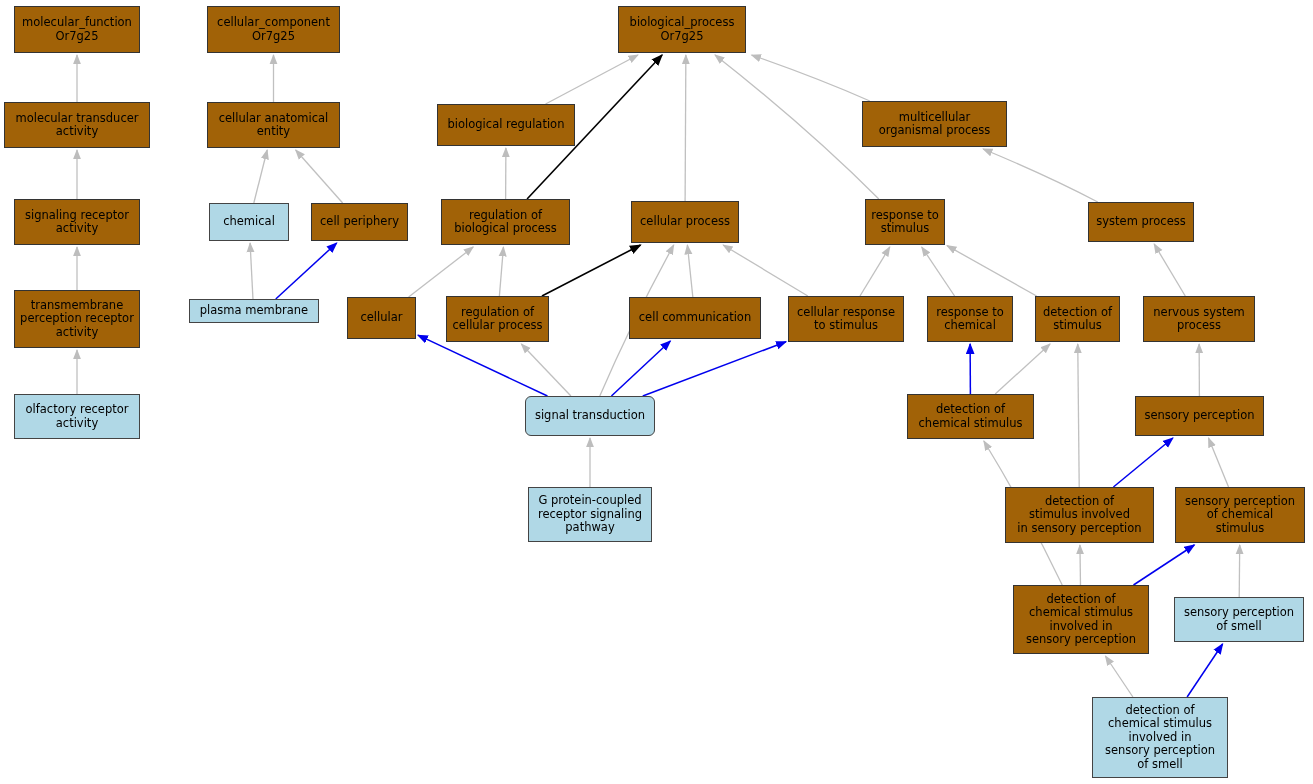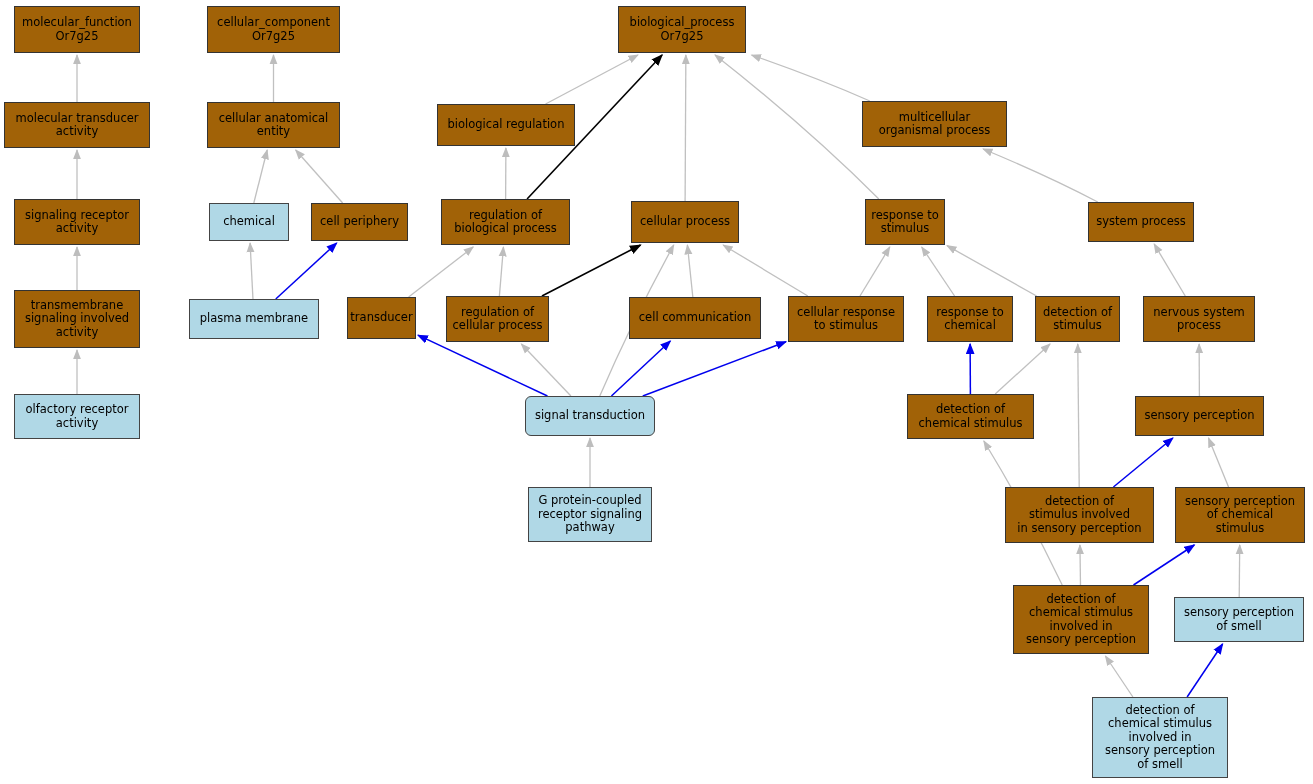--- a/index.html
+++ b/index.html
@@ -126,24 +126,24 @@
 activity</span></div>
       <div class="go-node hl" style="left: 209px; top: 203px; width: 80px; height: 38px;"><span>chemical</span></div>
       <div class="go-node" style="left: 311px; top: 203px; width: 97px; height: 38px;"><span>cell periphery</span></div>
       <div class="go-node" style="left: 441px; top: 199px; width: 129px; height: 46px;"><span>regulation of
 biological process</span></div>
       <div class="go-node" style="left: 631px; top: 201px; width: 108px; height: 42px;"><span>cellular process</span></div>
       <div class="go-node" style="left: 865px; top: 199px; width: 80px; height: 46px;"><span>response to
 stimulus</span></div>
       <div class="go-node" style="left: 1088px; top: 202px; width: 106px; height: 40px;"><span>system process</span></div>
       <div class="go-node" style="left: 14px; top: 290px; width: 126px; height: 58px;"><span>transmembrane
-signaling involved
+perception receptor
 activity</span></div>
-      <div class="go-node hl" style="left: 189px; top: 299px; width: 130px; height: 40px;"><span>plasma membrane</span></div>
-      <div class="go-node" style="left: 347px; top: 297px; width: 69px; height: 42px;"><span>transducer</span></div>
+      <div class="go-node hl" style="left: 189px; top: 299px; width: 130px; height: 24px;"><span>plasma membrane</span></div>
+      <div class="go-node" style="left: 347px; top: 297px; width: 69px; height: 42px;"><span>cellular</span></div>
       <div class="go-node" style="left: 446px; top: 296px; width: 103px; height: 46px;"><span>regulation of
 cellular process</span></div>
       <div class="go-node" style="left: 629px; top: 297px; width: 132px; height: 42px;"><span>cell communication</span></div>
       <div class="go-node" style="left: 788px; top: 296px; width: 116px; height: 46px;"><span>cellular response
 to stimulus</span></div>
       <div class="go-node" style="left: 927px; top: 296px; width: 86px; height: 46px;"><span>response to
 chemical</span></div>
       <div class="go-node" style="left: 1035px; top: 296px; width: 85px; height: 46px;"><span>detection of
 stimulus</span></div>
       <div class="go-node" style="left: 1143px; top: 296px; width: 112px; height: 46px;"><span>nervous system

